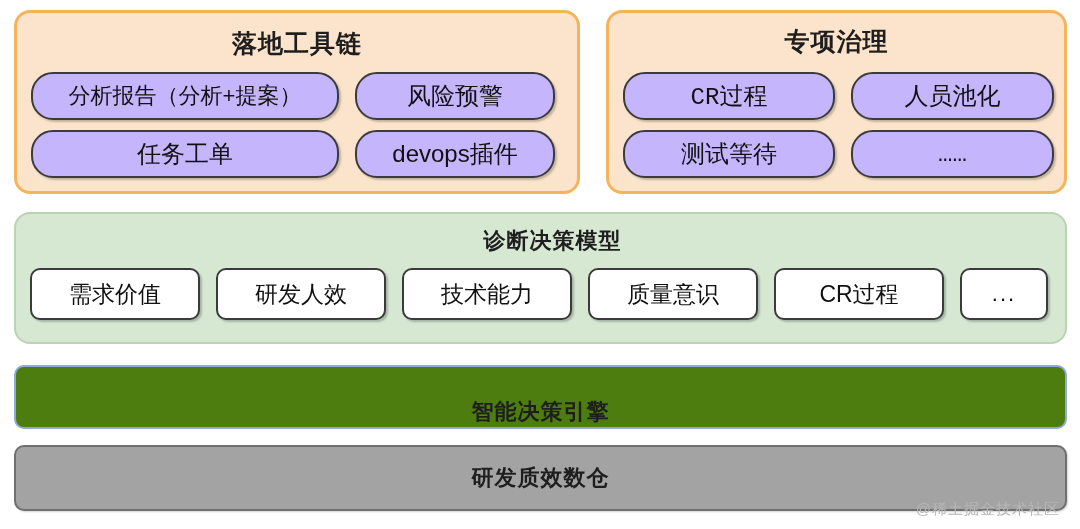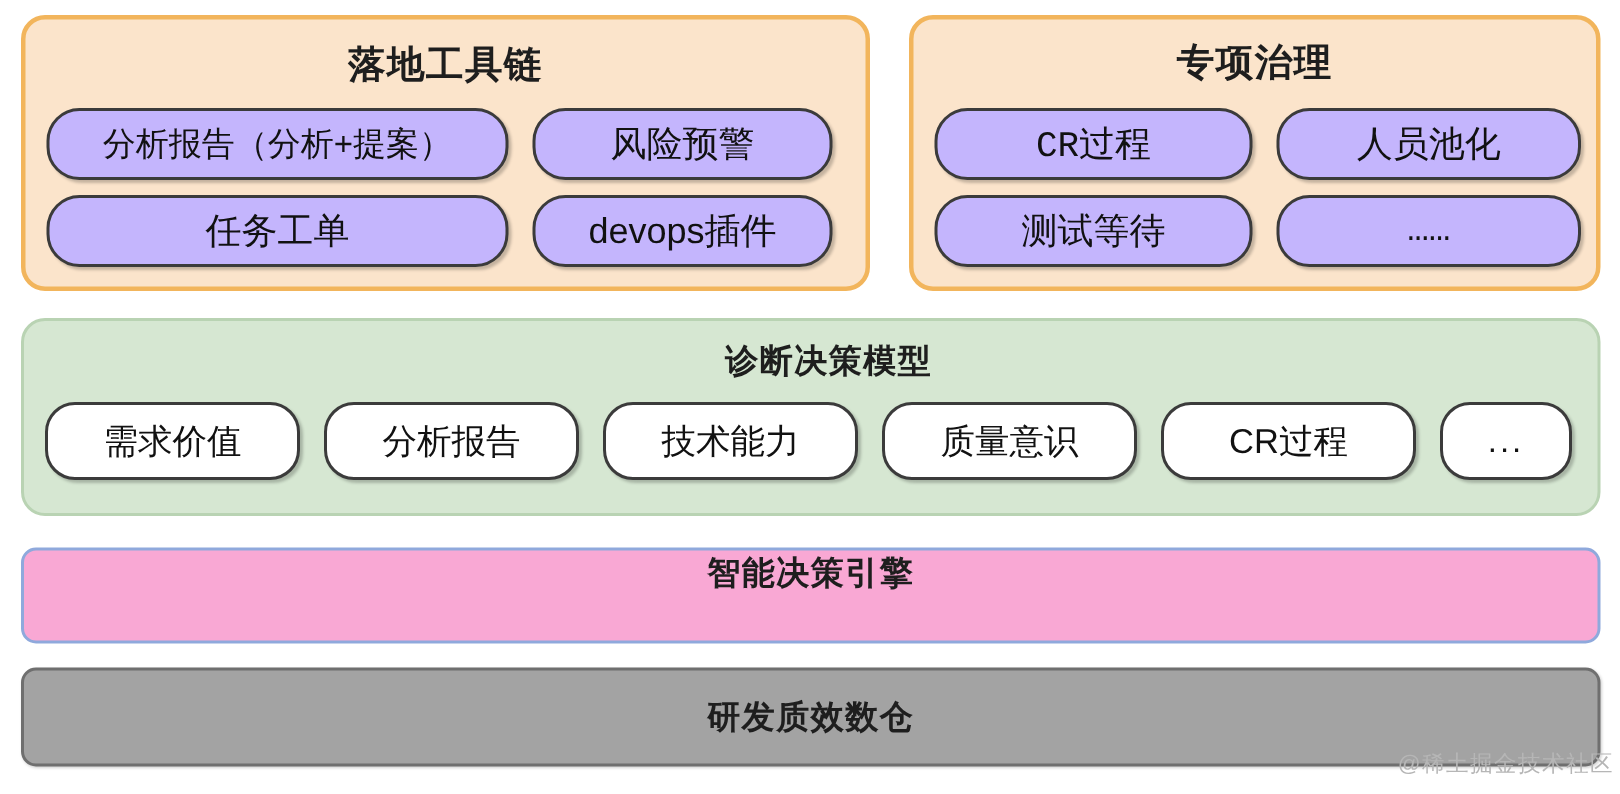--- a/index.html
+++ b/index.html
@@ -106,21 +106,21 @@
   }
   .green-chip-row {
     display: flex;
     gap: 16px;
     padding: 16px 14px 0 14px;
   }
   .green-chip {
     box-sizing: border-box;
     background: #ffffff;
     border: 2px solid #3b3b3b;
-    border-radius: 20px;
+    border-radius: 10px;
     height: 52px;
     display: flex;
     align-items: center;
     justify-content: center;
     font-size: 23px;
     font-weight: 500;
     color: #111111;
     box-shadow: 2px 2px 2px rgba(0,0,0,0.22);
     white-space: nowrap;
     flex: 0 0 auto;
@@ -128,26 +128,26 @@
   .green-chip.wide   { width: 170px; }
   .green-chip.narrow { width: 88px; font-size: 22px; letter-spacing: 2px; }
 
   
   .panel-blue {
     position: absolute;
     left: 14px;
     top: 365px;
     width: 1053px;
     height: 64px;
-    background: #f9a8d4;
+    background: #4d7c0f;
     border: 2px solid #8fa9dc;
     border-radius: 10px;
     box-sizing: border-box;
     display: flex;
-    align-items: flex-start;
+    align-items: flex-end;
     justify-content: center;
   }
   .bar-title {
     font-size: 22px;
     font-weight: bold;
     letter-spacing: 1px;
     color: #1e1e1e;
   }
 
   
@@ -162,21 +162,21 @@
     border-radius: 10px;
     box-sizing: border-box;
     display: flex;
     align-items: center;
     justify-content: center;
     box-shadow: 1px 1px 2px rgba(0,0,0,0.18);
   }
 
   .watermark {
     position: absolute;
-    right: 4px;
+    right: 20px;
     bottom: 10px;
     font-size: 15px;
     color: #b6b6b6;
     letter-spacing: 1px;
     white-space: nowrap;
   }
 </style>
 </head>
 <body>
 
@@ -203,21 +203,21 @@
         <div class="chip">……</div>
       </div>
     </div>
 
   </div>
 
   <div class="panel panel-green">
     <div class="panel-title">诊断决策模型</div>
     <div class="green-chip-row">
       <div class="green-chip wide">需求价值</div>
-      <div class="green-chip wide">分析报告</div>
+      <div class="green-chip wide">研发人效</div>
       <div class="green-chip wide">技术能力</div>
       <div class="green-chip wide">质量意识</div>
       <div class="green-chip wide">CR过程</div>
       <div class="green-chip narrow">...</div>
     </div>
   </div>
 
   <div class="panel-blue">
     <div class="bar-title">智能决策引擎</div>
   </div>

